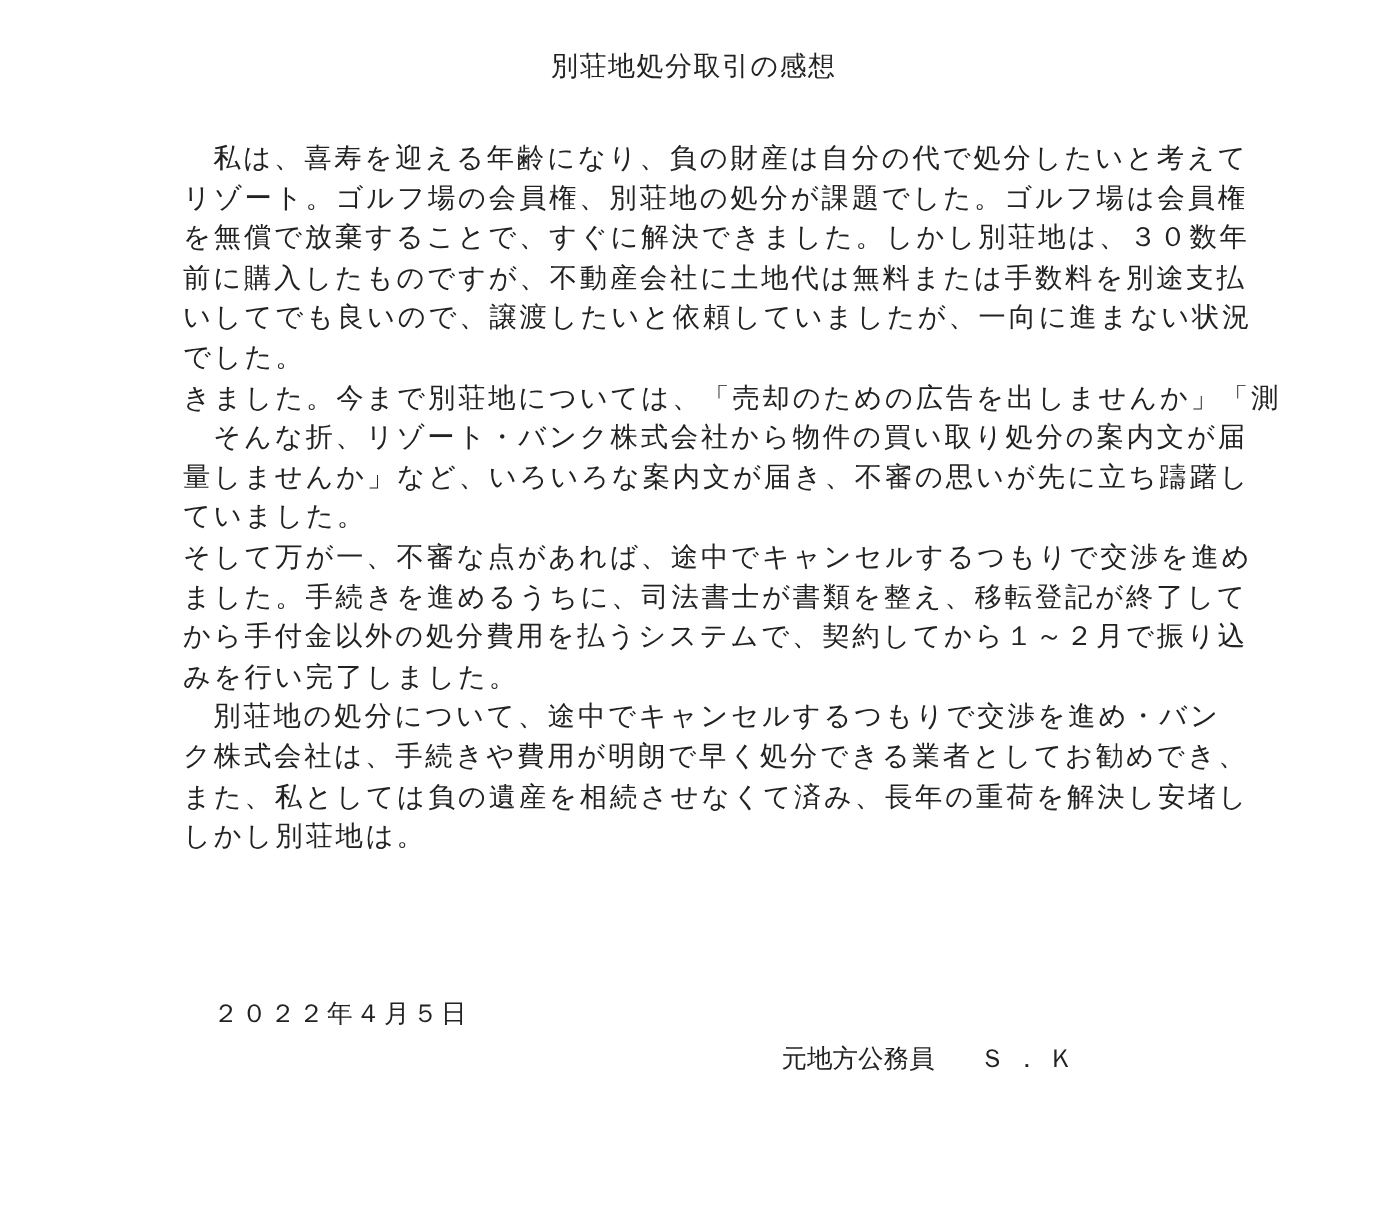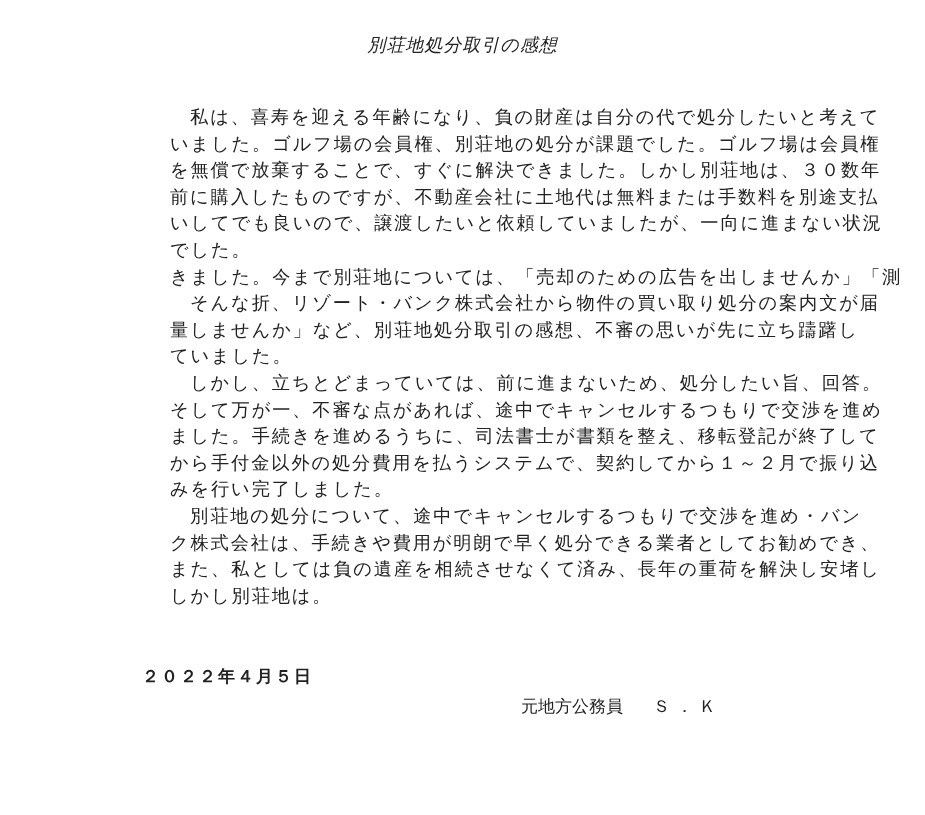--- a/index.html
+++ b/index.html
@@ -17,80 +17,76 @@
   }
   .title {
     position: absolute;
     top: 33px;
     left: 0;
     width: 925px;
     text-align: center;
     font-size: 18px;
     line-height: 24px;
     letter-spacing: 1px;
-    font-style: italic;
   }
   .body-text {
     position: absolute;
-    top: 104px;
+    top: 93px;
     left: 122px;
     width: 720px;
-    margin-left: 48px;
   }
   .line {
     display: block;
     height: 26.6px;
     line-height: 26.6px;
     font-size: 18.2px;
     white-space: nowrap;
     letter-spacing: 1.9px;
   }
   .date {
     position: absolute;
     top: 664px;
     left: 142px;
     font-size: 17px;
     line-height: 24px;
     letter-spacing: 2px;
     white-space: nowrap;
-    font-weight: bold;
   }
   .signature {
     position: absolute;
     top: 694px;
     left: 521px;
     font-size: 17px;
     line-height: 24px;
     white-space: nowrap;
   }
   .signature .gap { display: inline-block; width: 30px; }
   .signature .initials { letter-spacing: 6px; margin-top: 44px; }
 </style>
 </head>
 <body>
 
 <div class="title">別荘地処分取引の感想</div>
 
 <div class="body-text">
   <div>
     <span class="line">　私は、喜寿を迎える年齢になり、負の財産は自分の代で処分したいと考えて</span>
-    <span class="line">いました。ゴルフ場の会員権、別荘地の処分が課題でした。ゴルフ場は会員権</span>
+    <span class="line">リゾート。ゴルフ場の会員権、別荘地の処分が課題でした。ゴルフ場は会員権</span>
     <span class="line">を無償で放棄することで、すぐに解決できました。しかし別荘地は、３０数年</span>
     <span class="line">前に購入したものですが、不動産会社に土地代は無料または手数料を別途支払</span>
     <span class="line">いしてでも良いので、譲渡したいと依頼していましたが、一向に進まない状況</span>
     <span class="line">でした。</span>
   </div>
   <div>
     <span class="line">きました。今まで別荘地については、「売却のための広告を出しませんか」「測</span>
     <span class="line">　そんな折、リゾート・バンク株式会社から物件の買い取り処分の案内文が届</span>
-    <span class="line">量しませんか」など、別荘地処分取引の感想、不審の思いが先に立ち躊躇し</span>
+    <span class="line">量しませんか」など、いろいろな案内文が届き、不審の思いが先に立ち躊躇し</span>
     <span class="line">ていました。</span>
   </div>
   <div>
-    <span class="line">　しかし、立ちとどまっていては、前に進まないため、処分したい旨、回答。</span>
     <span class="line">そして万が一、不審な点があれば、途中でキャンセルするつもりで交渉を進め</span>
     <span class="line">ました。手続きを進めるうちに、司法書士が書類を整え、移転登記が終了して</span>
     <span class="line">から手付金以外の処分費用を払うシステムで、契約してから１～２月で振り込</span>
     <span class="line">みを行い完了しました。</span>
   </div>
   <div>
     <span class="line">　別荘地の処分について、途中でキャンセルするつもりで交渉を進め・バン</span>
     <span class="line">ク株式会社は、手続きや費用が明朗で早く処分できる業者としてお勧めでき、</span>
     <span class="line">また、私としては負の遺産を相続させなくて済み、長年の重荷を解決し安堵し</span>
     <span class="line">しかし別荘地は。</span>

